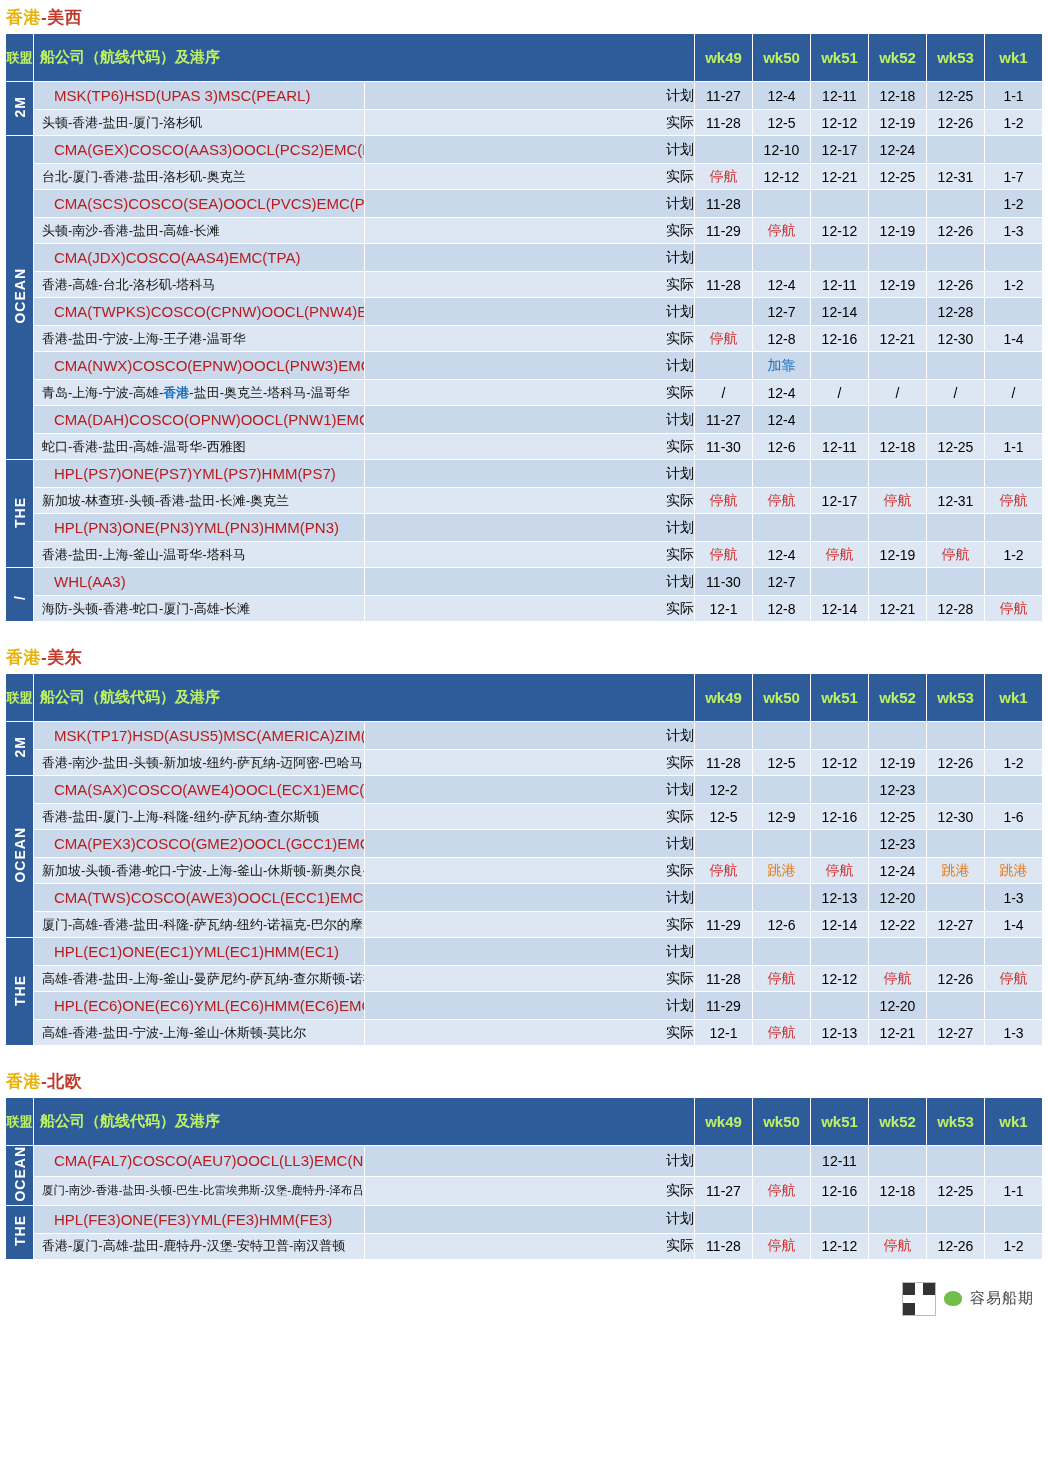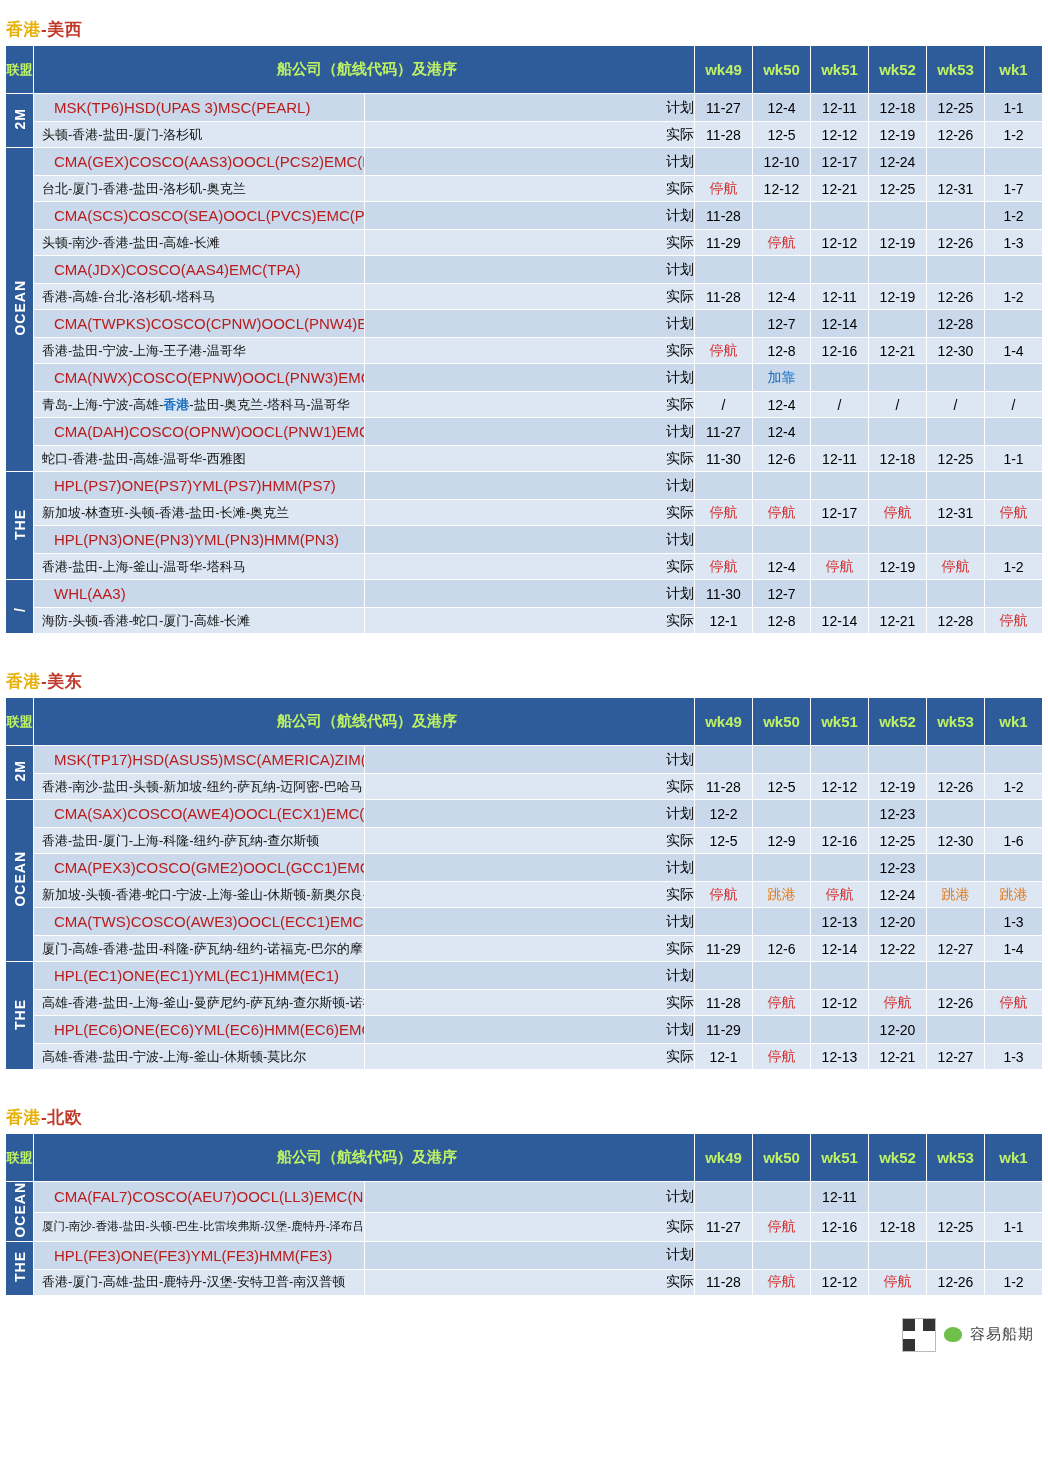--- a/index.html
+++ b/index.html
@@ -8,21 +8,21 @@
     background: #ffffff;
     font-family: "Liberation Sans", sans-serif;
     width: 1048px;
   }
   .page { width: 1048px; position: relative; padding: 0; }
 
   
   .sec-title {
     font-size: 17px;
     font-weight: bold;
-    padding: 18px 0 4px 6px;
+    padding: 6px 0 4px 6px;
     letter-spacing: 0.5px;
   }
   .sec-title .hk { color: #e8b10a; }
   .sec-title .dest { color: #c0392b; }
 
   table.sched {
     border-collapse: collapse;
     width: 1038px;
     margin-left: 5px;
     table-layout: fixed;
@@ -36,21 +36,21 @@
   
   .hdr td {
     background: #2e5b9a;
     color: #bef264;
     font-size: 15px;
     font-weight: bold;
     height: 48px;
     text-align: center;
   }
   .hdr td.left {
-    text-align: center;
+    text-align: left;
     padding-left: 6px;
   }
 
   
   .alli {
     background: #2e5b9a;
     color: #ffffff;
     font-size: 14px;
     font-weight: bold;
     text-align: center;

